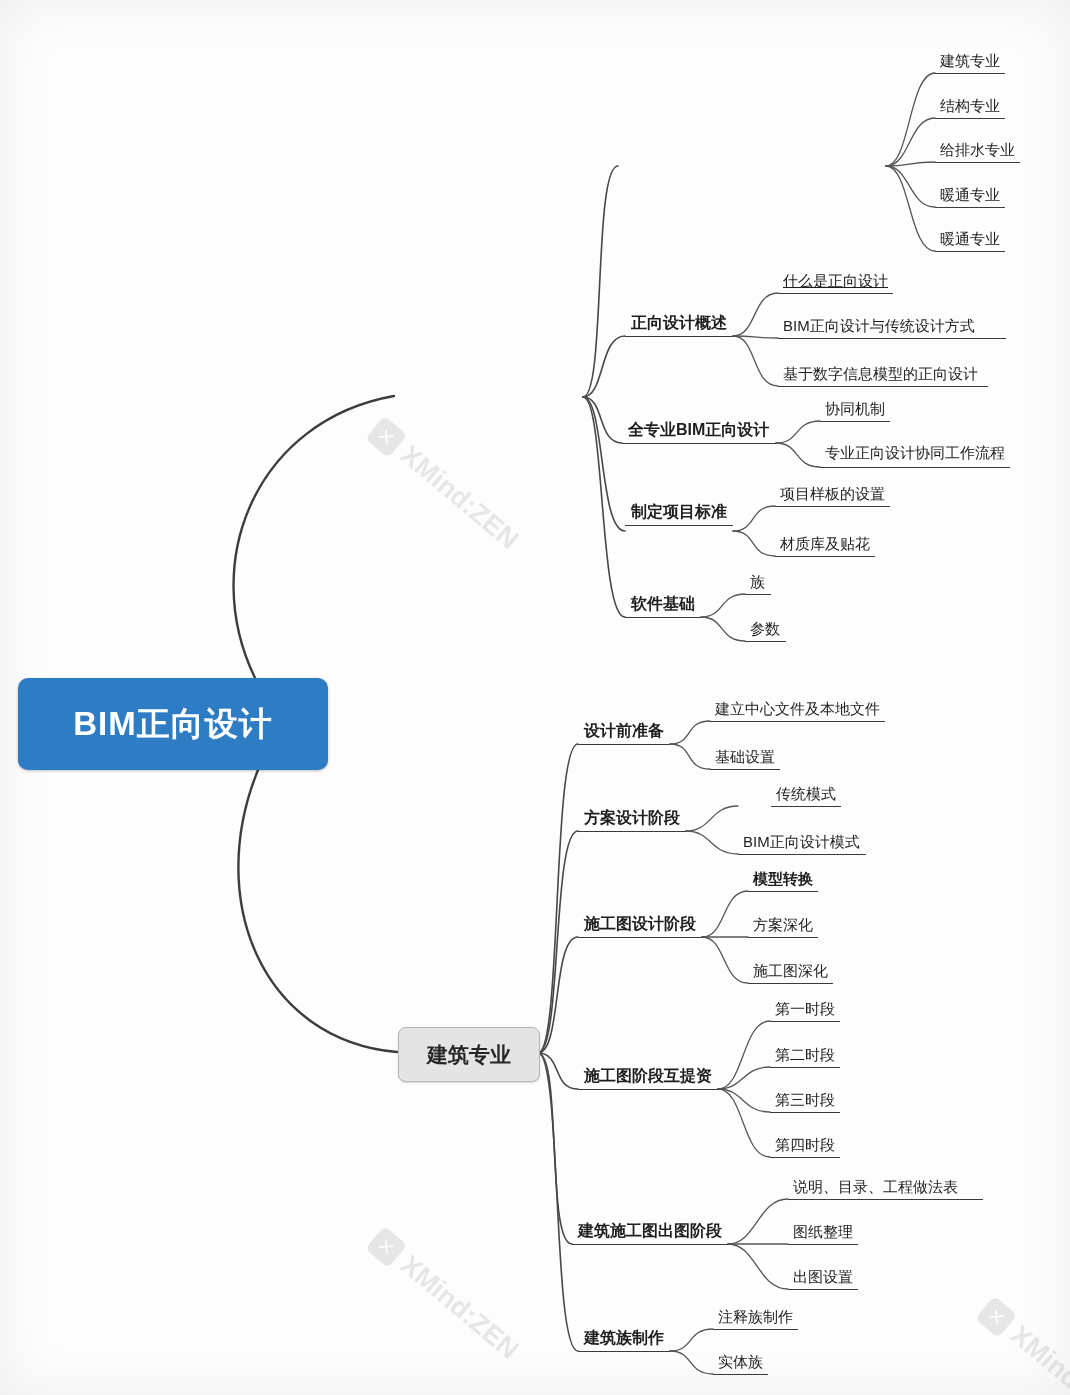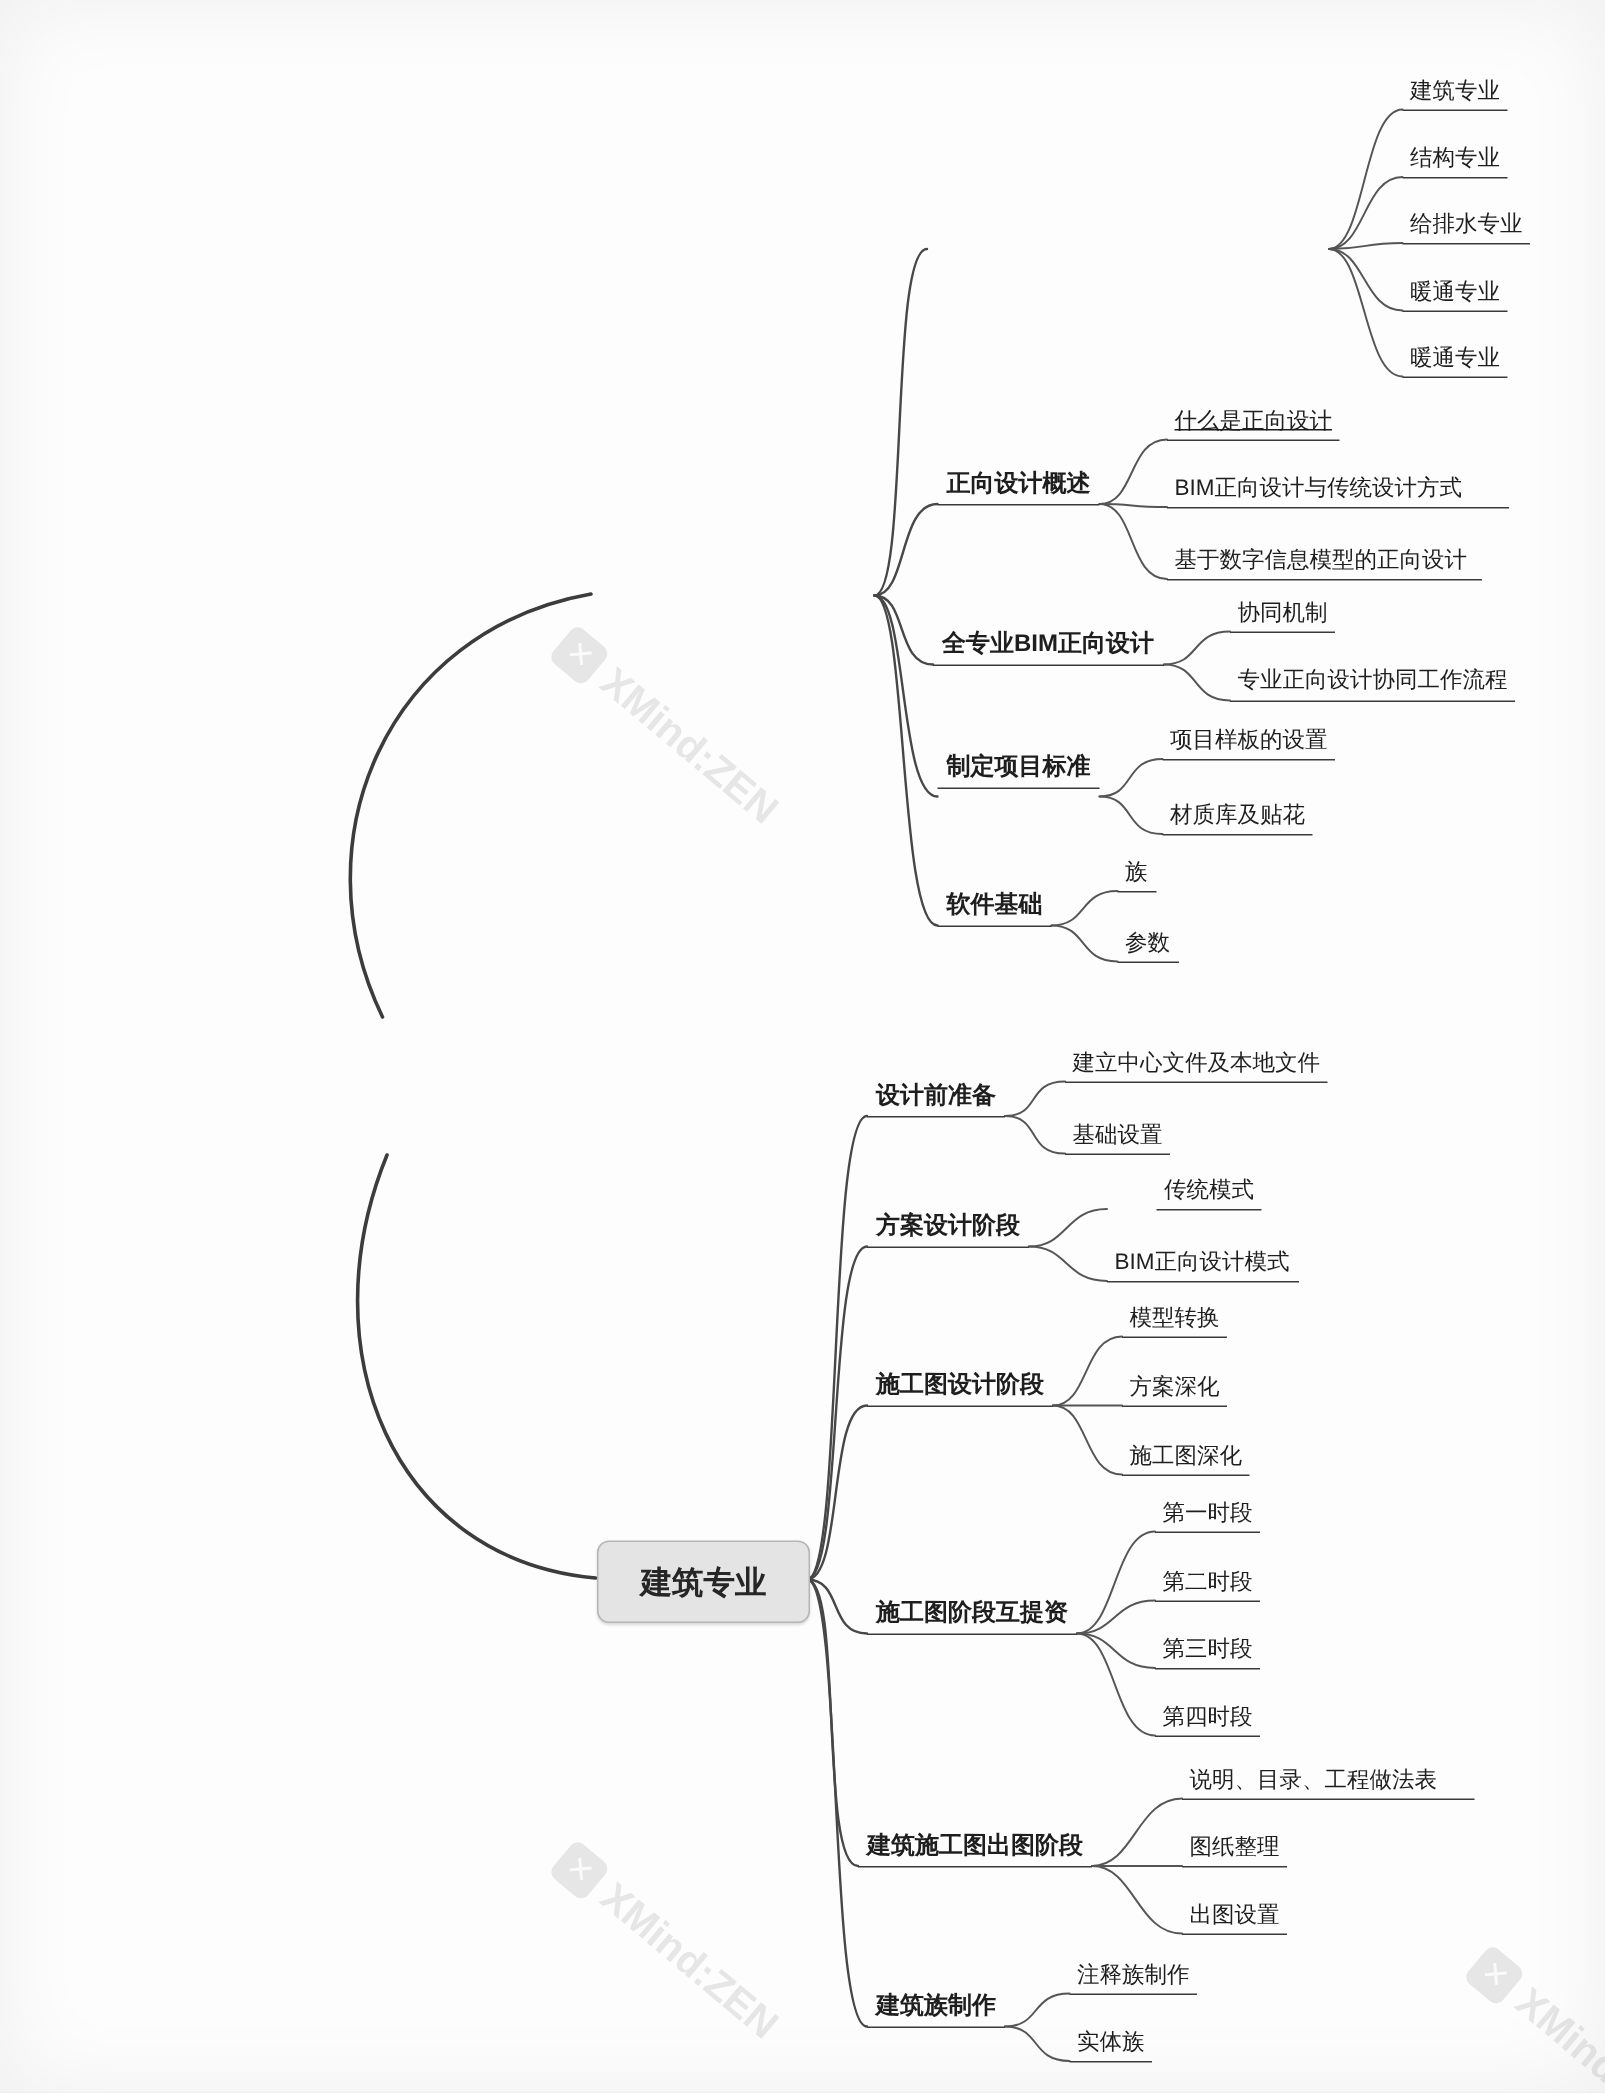--- a/index.html
+++ b/index.html
@@ -119,20 +119,21 @@
 
       <path d="M 728 1244 C 756 1244, 758 1199, 788 1199"></path>
       <path d="M 728 1244 C 756 1244, 758 1244, 788 1244"></path>
       <path d="M 728 1244 C 756 1244, 758 1289, 788 1289"></path>
 
       <path d="M 670 1351 C 694 1351, 687 1329, 713 1329"></path>
       <path d="M 670 1351 C 694 1351, 687 1374, 713 1374"></path>
     </g>
   </svg>
 
+  <div class="root-topic">BIM正向设计</div>
 
   <div class="main-topic" style="left:398px; top:1027px; width:140px; height:53px;">建筑专业</div>
 
   <div class="topic2" style="left:625px; top:312px; width:108px;">正向设计概述</div>
   <div class="topic2" style="left:622px; top:419px; width:154px;">全专业BIM正向设计</div>
   <div class="topic2" style="left:625px; top:501px; width:108px;text-align:right;">制定项目标准</div>
   <div class="topic2" style="left:625px; top:593px; width:76px;">软件基础</div>
 
   <div class="leaf" style="left:935px; top:50px;  width:70px;">建筑专业</div>
   <div class="leaf" style="left:935px; top:95px;  width:70px;">结构专业</div>
@@ -159,21 +160,21 @@
   <div class="topic2" style="left:578px; top:1065px; width:140px;">施工图阶段互提资</div>
   <div class="topic2" style="left:572px; top:1220px; width:156px;">建筑施工图出图阶段</div>
   <div class="topic2" style="left:578px; top:1327px; width:92px;">建筑族制作</div>
 
   <div class="leaf" style="left:710px; top:698px;  width:175px;">建立中心文件及本地文件</div>
   <div class="leaf" style="left:710px; top:746px;  width:70px;">基础设置</div>
 
   <div class="leaf" style="left:738px; top:783px;  width:70px;margin-left:33px;">传统模式</div>
   <div class="leaf" style="left:738px; top:831px;  width:128px;">BIM正向设计模式</div>
 
-  <div class="leaf" style="left:748px; top:868px;  width:70px;">模型转换</div>
+  <div class="leaf" style="left:748px; top:868px;  width:70px;font-weight:bold;">模型转换</div>
   <div class="leaf" style="left:748px; top:914px;  width:70px;">方案深化</div>
   <div class="leaf" style="left:748px; top:960px;  width:85px;">施工图深化</div>
 
   <div class="leaf" style="left:770px; top:998px;  width:70px;">第一时段</div>
   <div class="leaf" style="left:770px; top:1044px; width:70px;">第二时段</div>
   <div class="leaf" style="left:770px; top:1089px; width:70px;">第三时段</div>
   <div class="leaf" style="left:770px; top:1134px; width:70px;">第四时段</div>
 
   <div class="leaf" style="left:788px; top:1176px; width:195px;">说明、目录、工程做法表</div>
   <div class="leaf" style="left:788px; top:1221px; width:70px;">图纸整理</div>

